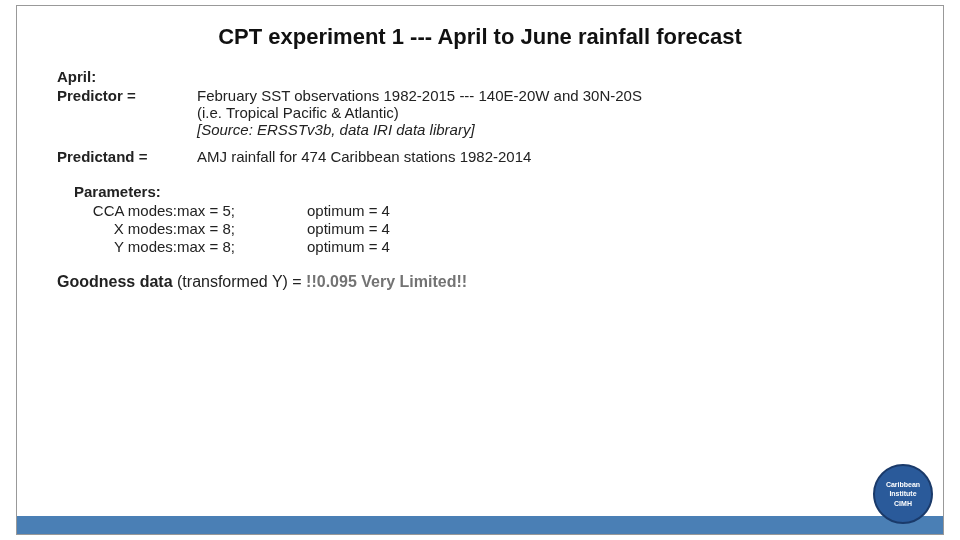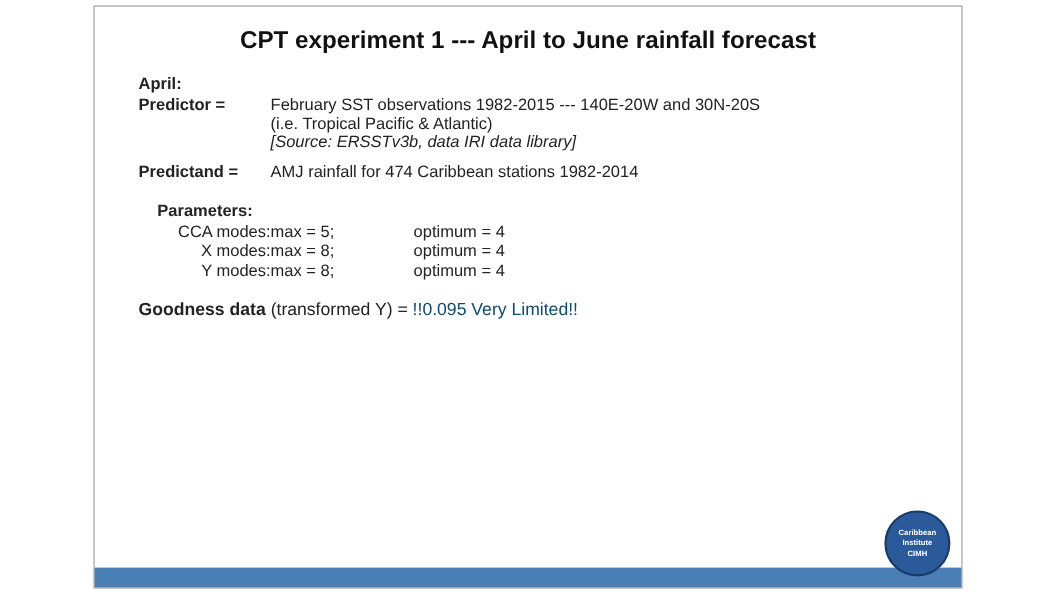--- a/index.html
+++ b/index.html
@@ -7,21 +7,21 @@
       width: 960px;
       height: 540px;
       background: #ffffff;
       font-family: Arial, sans-serif;
       font-size: 15px;
       color: #222;
       overflow: hidden;
       position: relative;
     }
     .outer-border {
-      width: 790px;
+      width: 928px;
       height: 530px;
       margin: 5px auto;
       border: 1px solid #999;
       position: relative;
       background: #fff;
     }
     .title {
       text-align: center;
       font-size: 22px;
       font-weight: bold;
@@ -44,20 +44,21 @@
       min-width: 120px;
       flex-shrink: 0;
     }
     .label-inline {
       font-weight: bold;
       min-width: 120px;
       flex-shrink: 0;
     }
     .value {
       flex: 1;
+      margin-left: 20px;
     }
     .predictand-section {
       margin-bottom: 18px;
     }
     .parameters-section {
       margin-bottom: 10px;
     }
     .params-header {
       font-weight: bold;
       margin-bottom: 2px;
@@ -81,22 +82,22 @@
       margin-top: 4px;
       line-height: 1.5;
     }
     .goodness-section {
       margin-top: 18px;
     }
     .goodness-text {
       font-size: 16px;
     }
     .goodness-highlight {
-      color: #0c4a6e;
-      font-weight: normal;
+      color: #737373;
+      font-weight: bold;
     }
     .goodness-bold-prefix {
       font-weight: bold;
     }
     .bottom-bar {
       position: absolute;
       bottom: 0;
       left: 0;
       width: 100%;
       height: 18px;

